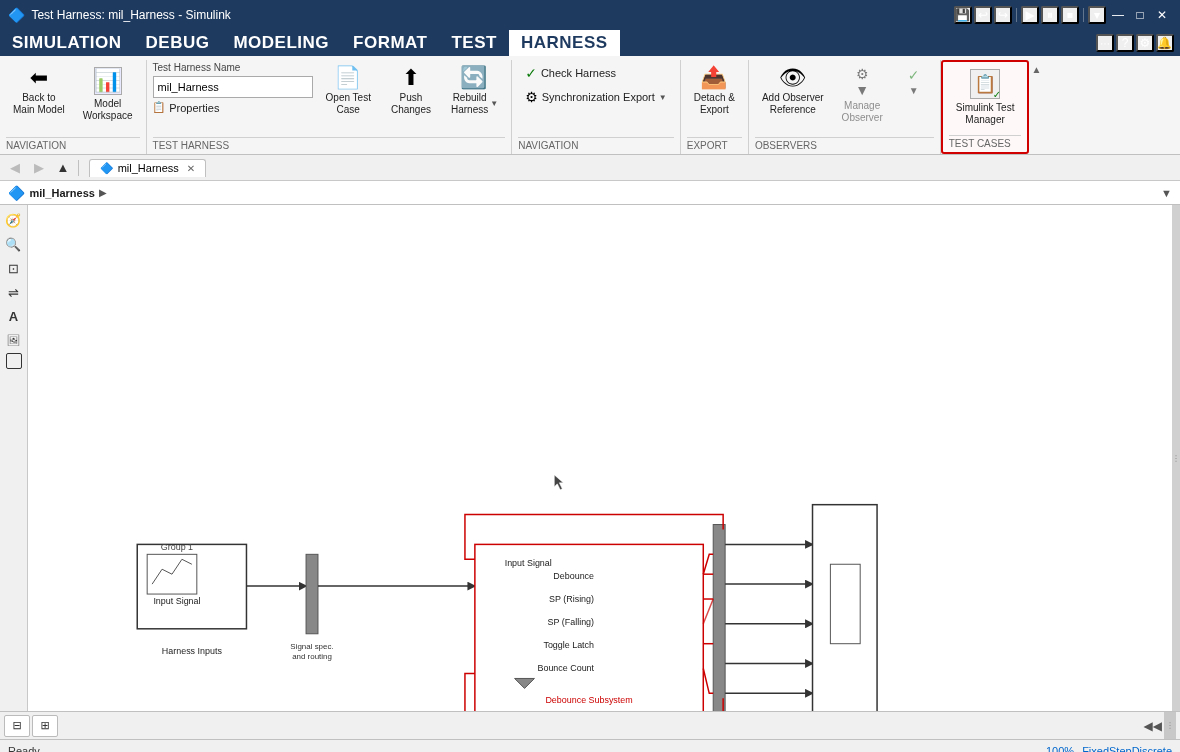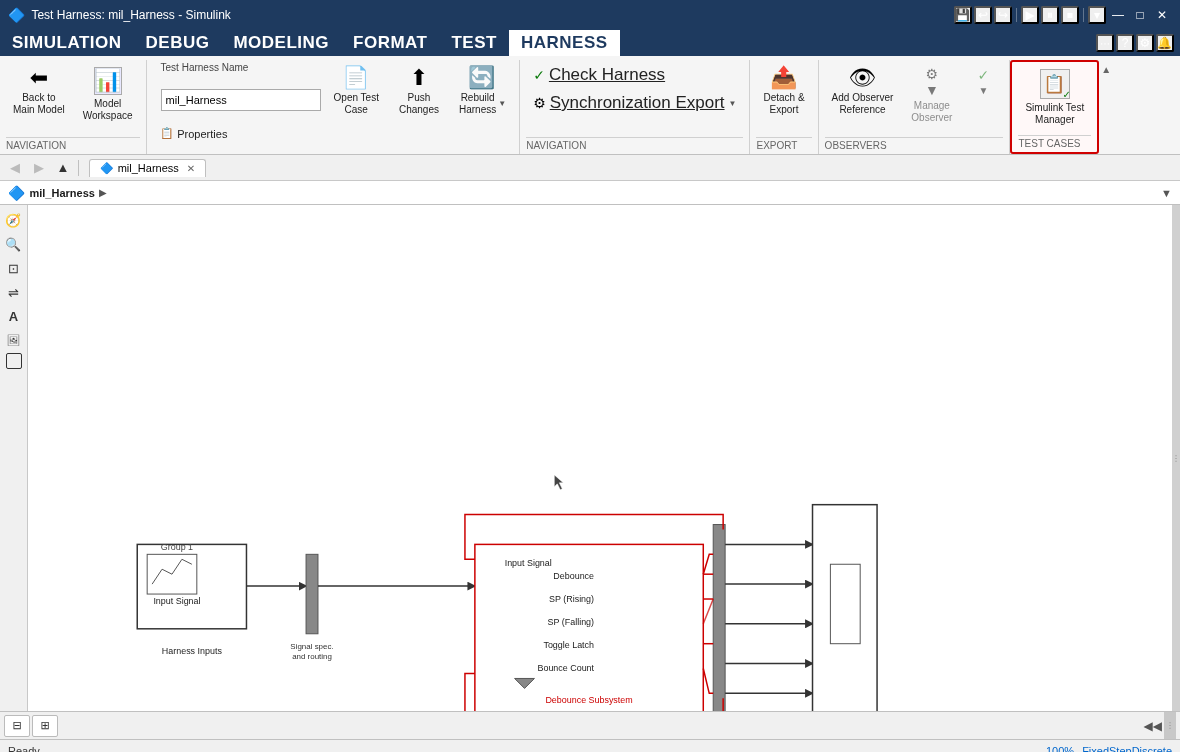--- a/index.html
+++ b/index.html
@@ -88,24 +88,24 @@
       flex-direction: row;
       align-items: center;
       padding: 2px 6px;
       cursor: pointer;
       border: 1px solid transparent;
       border-radius: 2px;
       gap: 4px;
       background: transparent;
       white-space: nowrap;
     }
-    .ribbon-btn-small .label { font-size: 17px; color: #222; text-decoration: underline; }
-
-    
-    .harness-name-group { display: flex; flex-direction: column; gap: 16px; margin-left: 8px; }
+    .ribbon-btn-small .label { font-size: 11px; color: #222; }
+
+    
+    .harness-name-group { display: flex; flex-direction: column; gap: 3px; }
     .harness-name-label { font-size: 10px; color: #444; }
     .harness-name-input {
       border: 1px solid #aaa;
       background: white;
       padding: 2px 4px;
       font-size: 11px;
       width: 160px;
       height: 22px;
     }
     .properties-link { font-size: 11px; color: #222; cursor: pointer; display: flex; align-items: center; gap: 3px; }
@@ -310,20 +310,21 @@
       </div>
       <div class="ribbon-btn">
         <div class="icon" style="font-size:22px;">⬆</div>
         <div class="label">Push<br>Changes</div>
       </div>
       <div class="ribbon-btn">
         <div class="icon" style="font-size:22px;">🔄</div>
         <div class="label" style="display:flex; align-items:center; gap:2px;">Rebuild<br>Harness <span class="dropdown-arrow">▼</span></div>
       </div>
     </div>
+    <div class="ribbon-group-label">TEST HARNESS</div>
   </div>
 
   <div class="ribbon-group">
     <div class="ribbon-group-content" style="flex-direction:column; align-items:flex-start; gap:2px;">
       <div class="ribbon-btn-small">
         <span class="check-icon">✓</span>
         <span class="label">Check Harness</span>
       </div>
       <div class="ribbon-btn-small">
         <span style="font-size:14px;">⚙</span>

